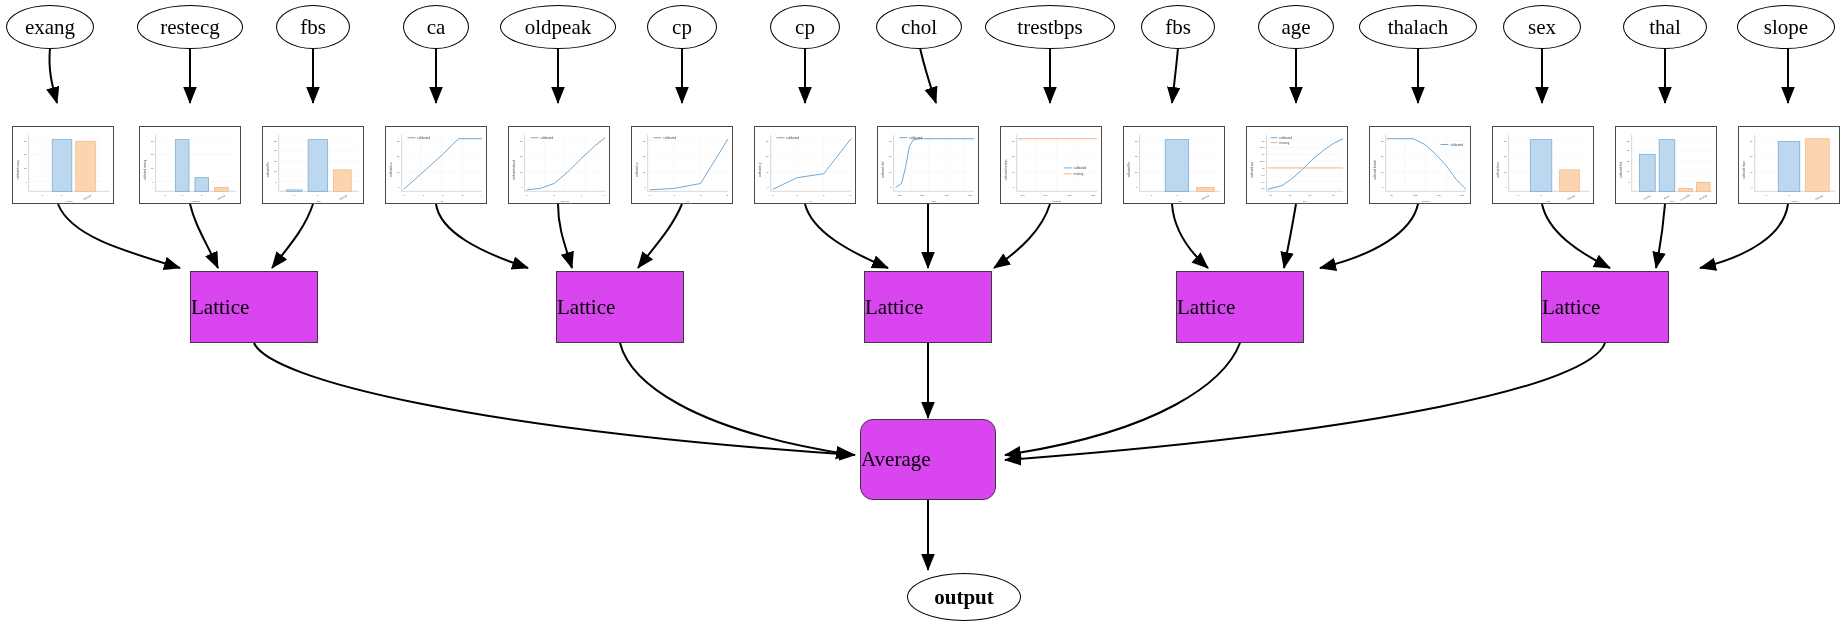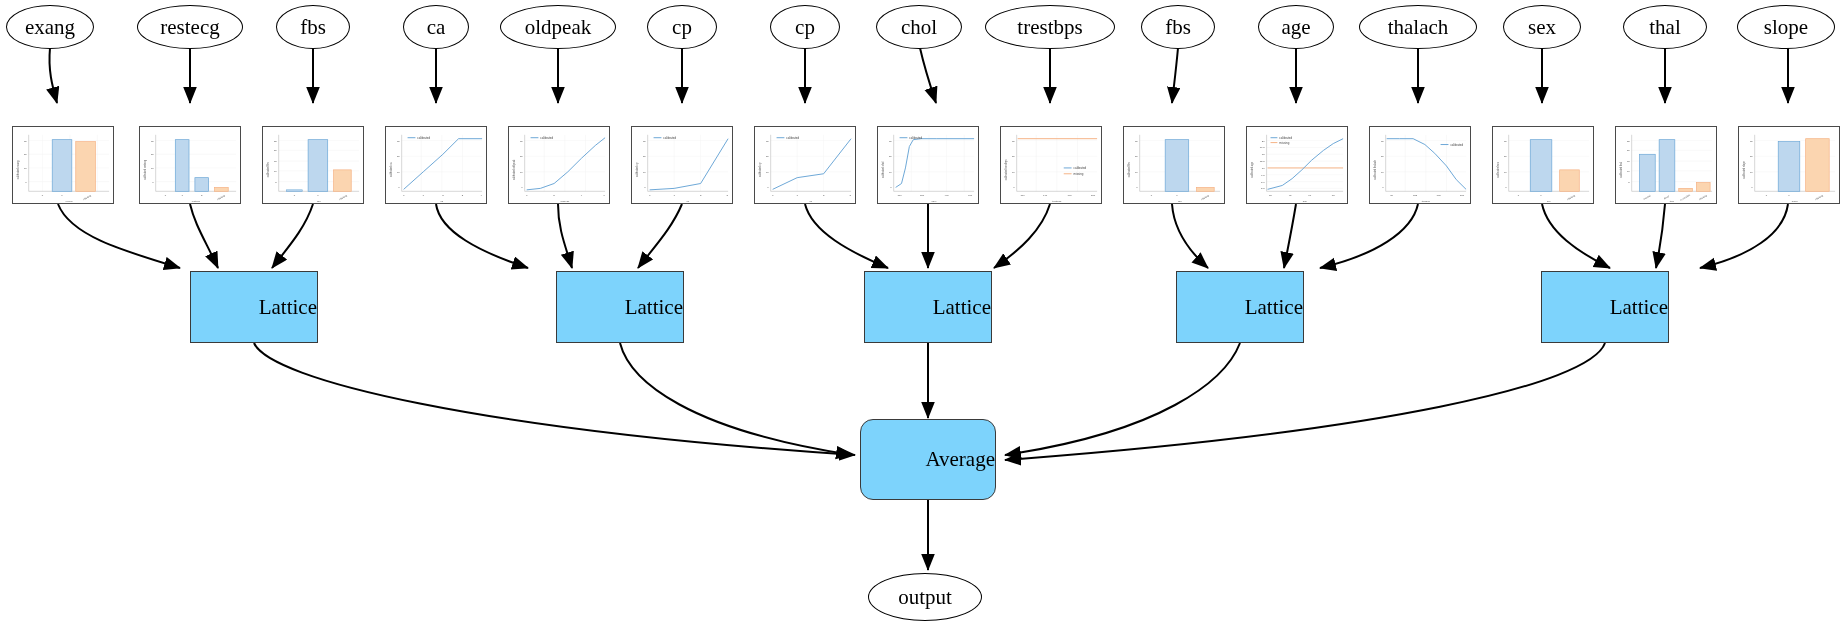--- a/index.html
+++ b/index.html
@@ -3,22 +3,22 @@
 <meta charset="utf-8">
 <style>
   html,body{margin:0;padding:0;background:#ffffff;}
   body{width:1840px;height:627px;font-family:"Liberation Serif",serif;overflow:hidden;}
   #stage{position:relative;width:1616px;height:627px;}
   svg.edges{position:absolute;left:0;top:0;width:1840px;height:627px;pointer-events:none;}
 
   .ellipse{position:absolute;border:1.6px solid #000;border-radius:50%;
            background:#fff;display:flex;align-items:center;justify-content:center;
            font-size:21px;color:#000;box-sizing:border-box;}
-  .boxnode{position:absolute;border:1.6px solid #3a3a3a;background:#7dd3fc;
-           display:flex;align-items:center;justify-content:flex-end;
+  .boxnode{position:absolute;border:1.6px solid #3a3a3a;background:#d946ef;
+           display:flex;align-items:center;justify-content:flex-start;
            font-size:21px;color:#000;box-sizing:border-box;}
 
   .plot{position:absolute;border:1.7px solid #4a4a4a;background:#fff;box-sizing:border-box;
         overflow:hidden;}
   .plot svg{display:block;width:100%;height:100%;}
 
   .ytick{font-size:2.6px;fill:#555;font-family:"Liberation Sans",sans-serif;}
   .xtick{font-size:2.6px;fill:#555;font-family:"Liberation Sans",sans-serif;}
   .axlabel{font-size:2.6px;fill:#555;font-family:"Liberation Sans",sans-serif;}
   .leg{font-size:3px;fill:#444;font-family:"Liberation Sans",sans-serif;}
@@ -569,17 +569,17 @@
     <span>Lattice</span>
   </div>
   <div class="boxnode" style="left:1541px;top:271px;width:128px;height:72px;">
     <span>Lattice</span>
   </div>
 
   <div class="boxnode" style="left:860px;top:419px;width:136px;height:81px;border-radius:13px;">
     <span>Average</span>
   </div>
 
-  <div class="ellipse" style="left:868px;top:573px;width:114px;height:48px;">
+  <div class="ellipse" style="left:907px;top:573px;width:114px;height:48px;font-weight:bold;">
     <span>output</span>
   </div>
 
 </div>
 
 </body></html>

